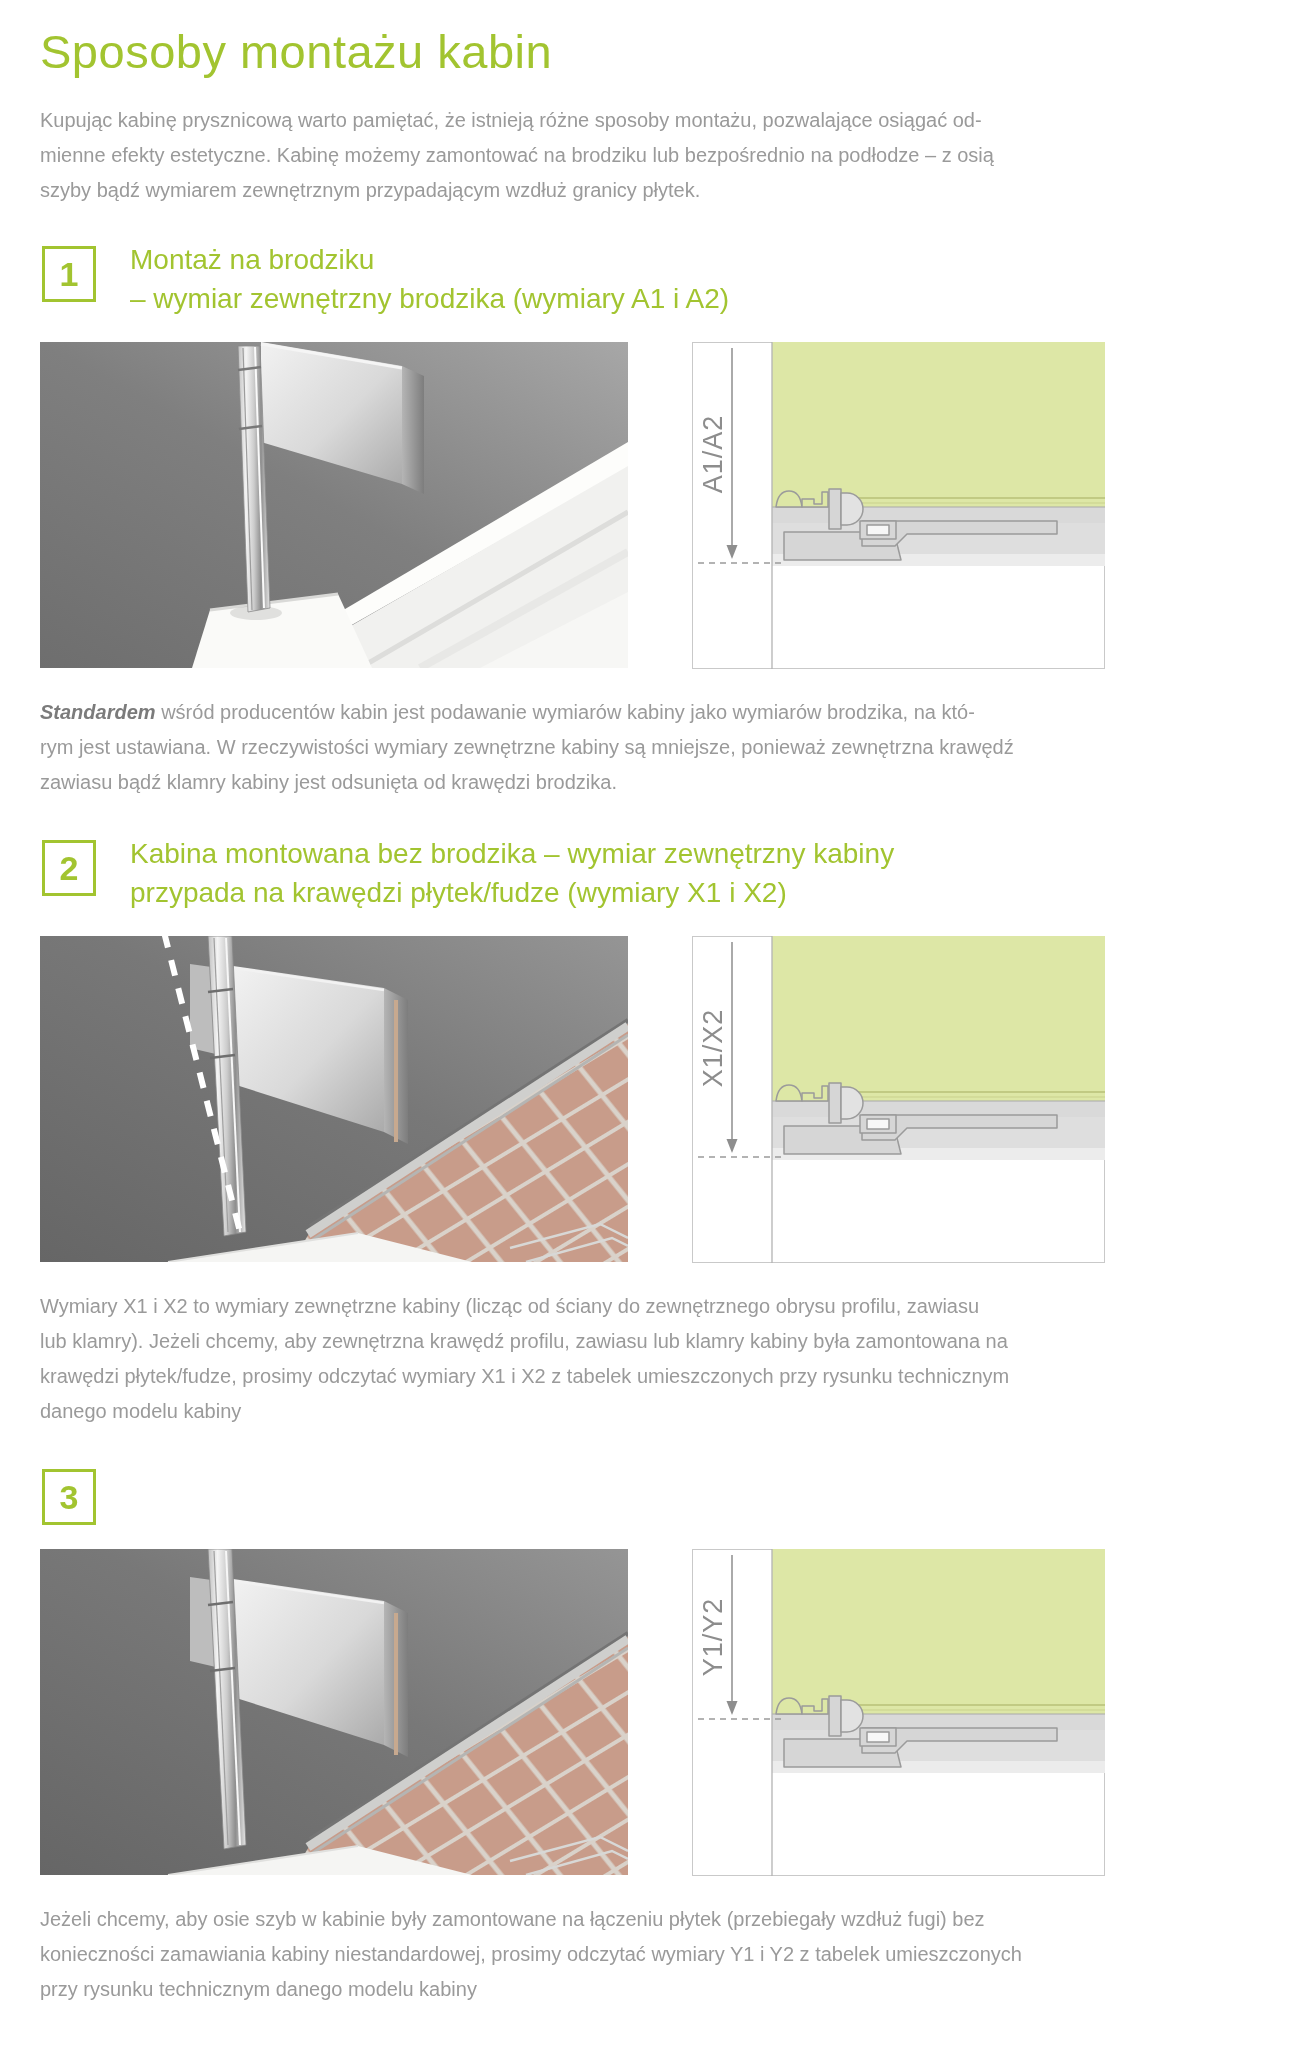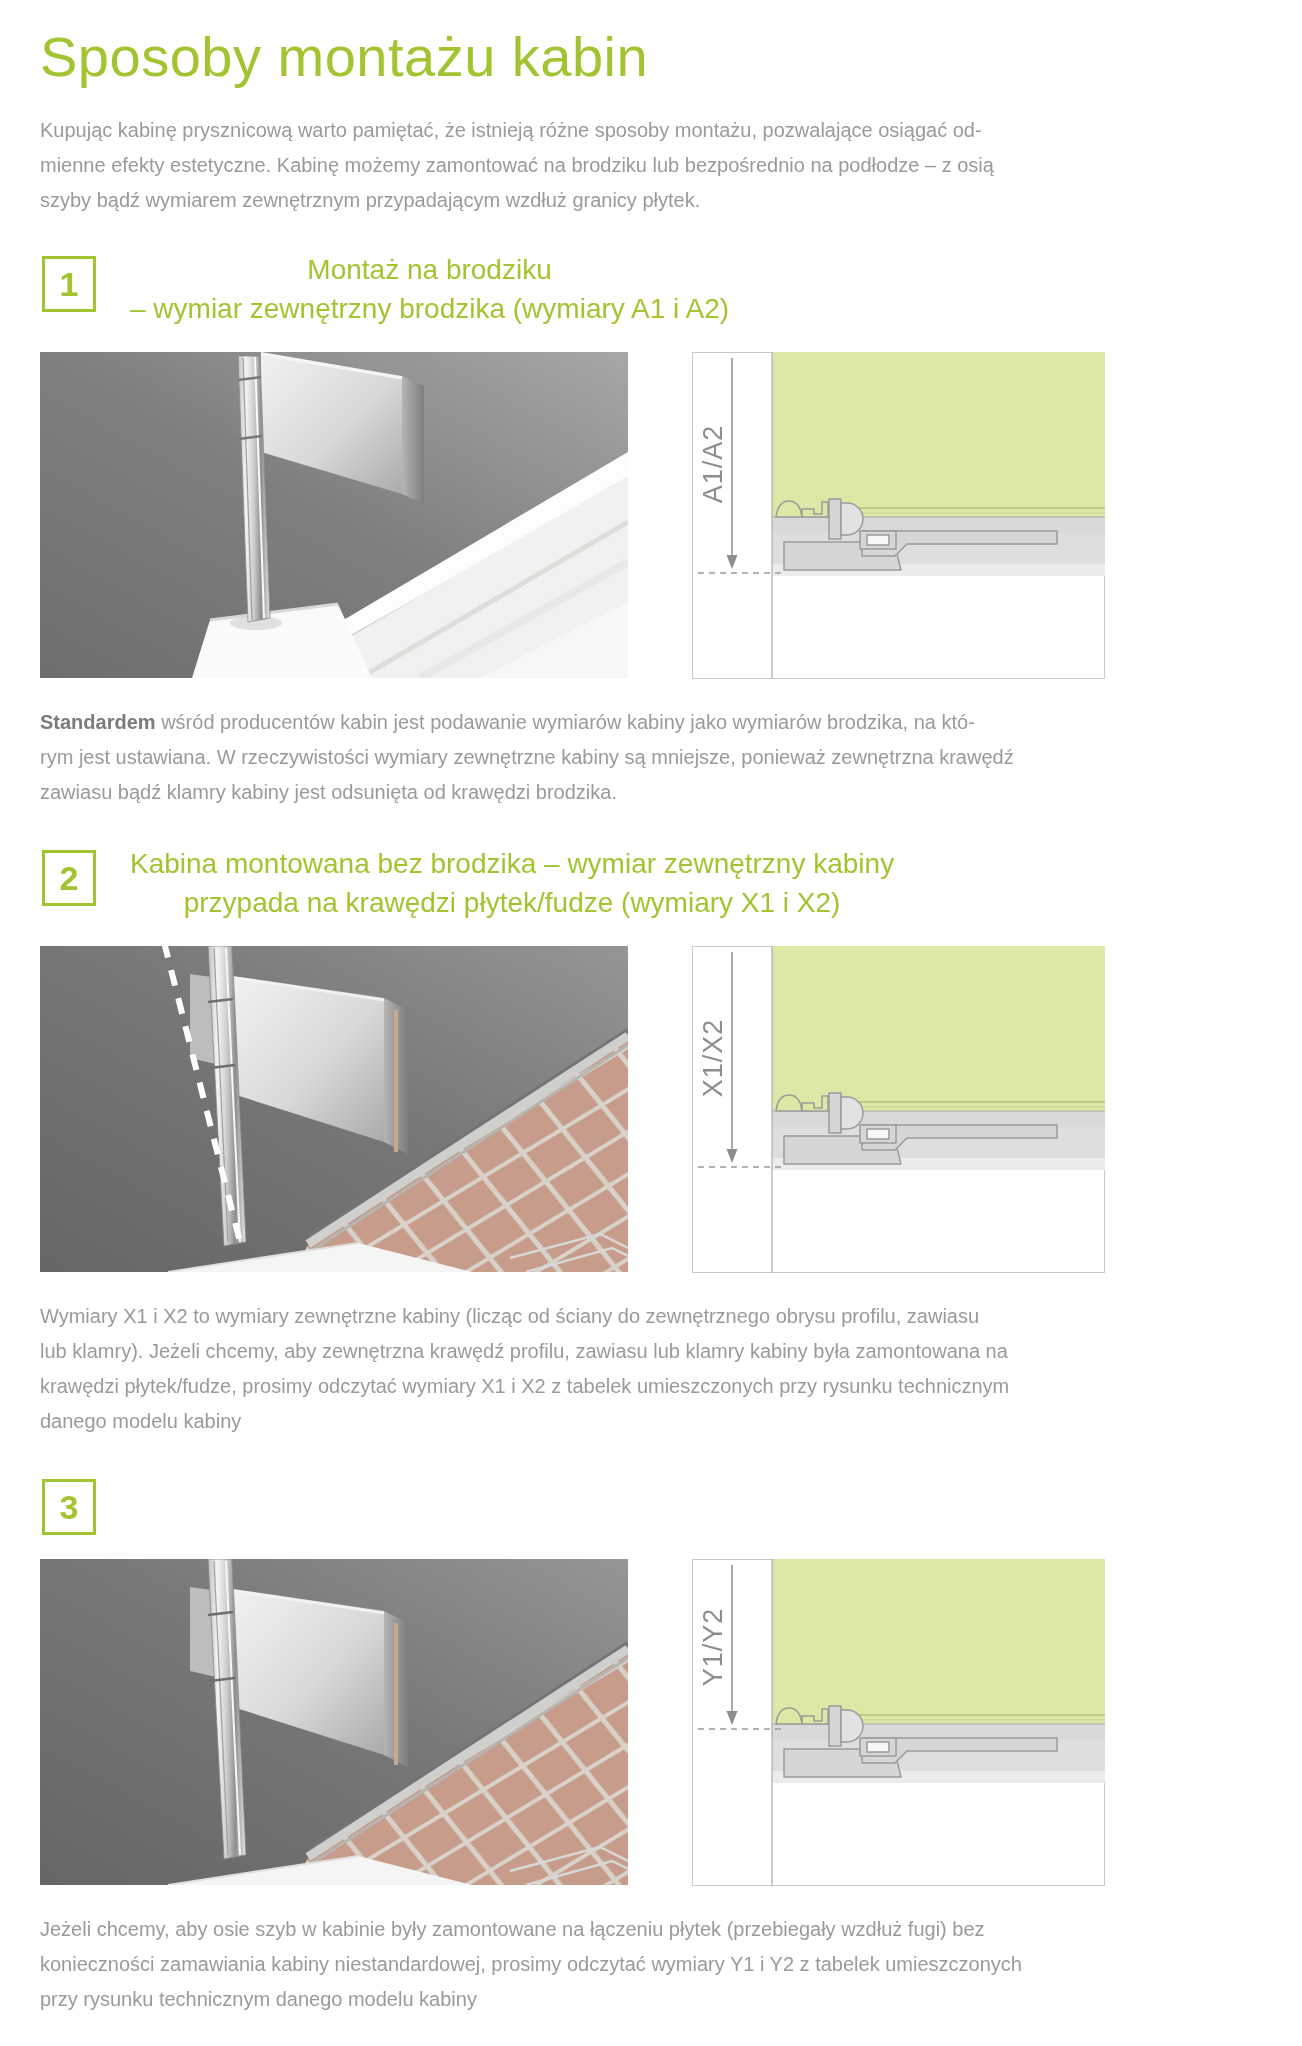--- a/index.html
+++ b/index.html
@@ -1,26 +1,26 @@
 <!DOCTYPE html>
 <html><head>
 <meta charset="utf-8">
 <style>
   html,body{margin:0;padding:0;background:#fff;}
   body{width:1302px;font-family:"Liberation Sans",sans-serif;-webkit-font-smoothing:antialiased;}
   .page{padding:18px 40px 26px 40px;}
-  h1.title{margin:6px 0 24px 0;font-size:56px;font-weight:300;color:#a2c430;letter-spacing:.5px;}
+  h1.title{margin:6px 0 24px 0;font-size:47px;font-weight:300;color:#a2c430;letter-spacing:.5px;}
   .para{font-size:20px;line-height:35px;color:#9a9a9a;margin:0;white-space:pre-line;}
   .intro{margin-bottom:32px;}
   .bodytext{margin-bottom:34px;}
-  .bodytext b{color:#7b7b7b;font-weight:bold;}
+  .bodytext b{color:#7b7b7b;font-weight:bold;font-style:italic;}
   .sec-head{display:flex;align-items:flex-start;gap:34px;margin:0 0 24px 2px;}
   .num-box{flex:0 0 auto;width:48px;height:50px;border:3px solid #a2c430;color:#a2c430;
            font-size:34px;font-weight:bold;display:flex;align-items:center;justify-content:center;margin-top:6px;}
-  h2.sec-title{margin:0;font-size:28px;line-height:39px;font-weight:400;color:#a2c430;white-space:pre-line;text-align:center;}
+  h2.sec-title{margin:0;font-size:28px;line-height:39px;font-weight:400;color:#a2c430;white-space:pre-line;}
   .figures{display:flex;gap:64px;margin:0 0 26px 0;align-items:flex-start;}
   .photo,.diagram{display:block;flex:0 0 auto;}
 </style>
 </head>
 <body>
 
 <svg width="0" height="0" style="position:absolute" aria-hidden="true">
   <defs>
     <linearGradient id="gchrome" x1="0" y1="0" x2="1" y2="0">
       <stop offset="0" stop-color="#bfbfbf"></stop>

